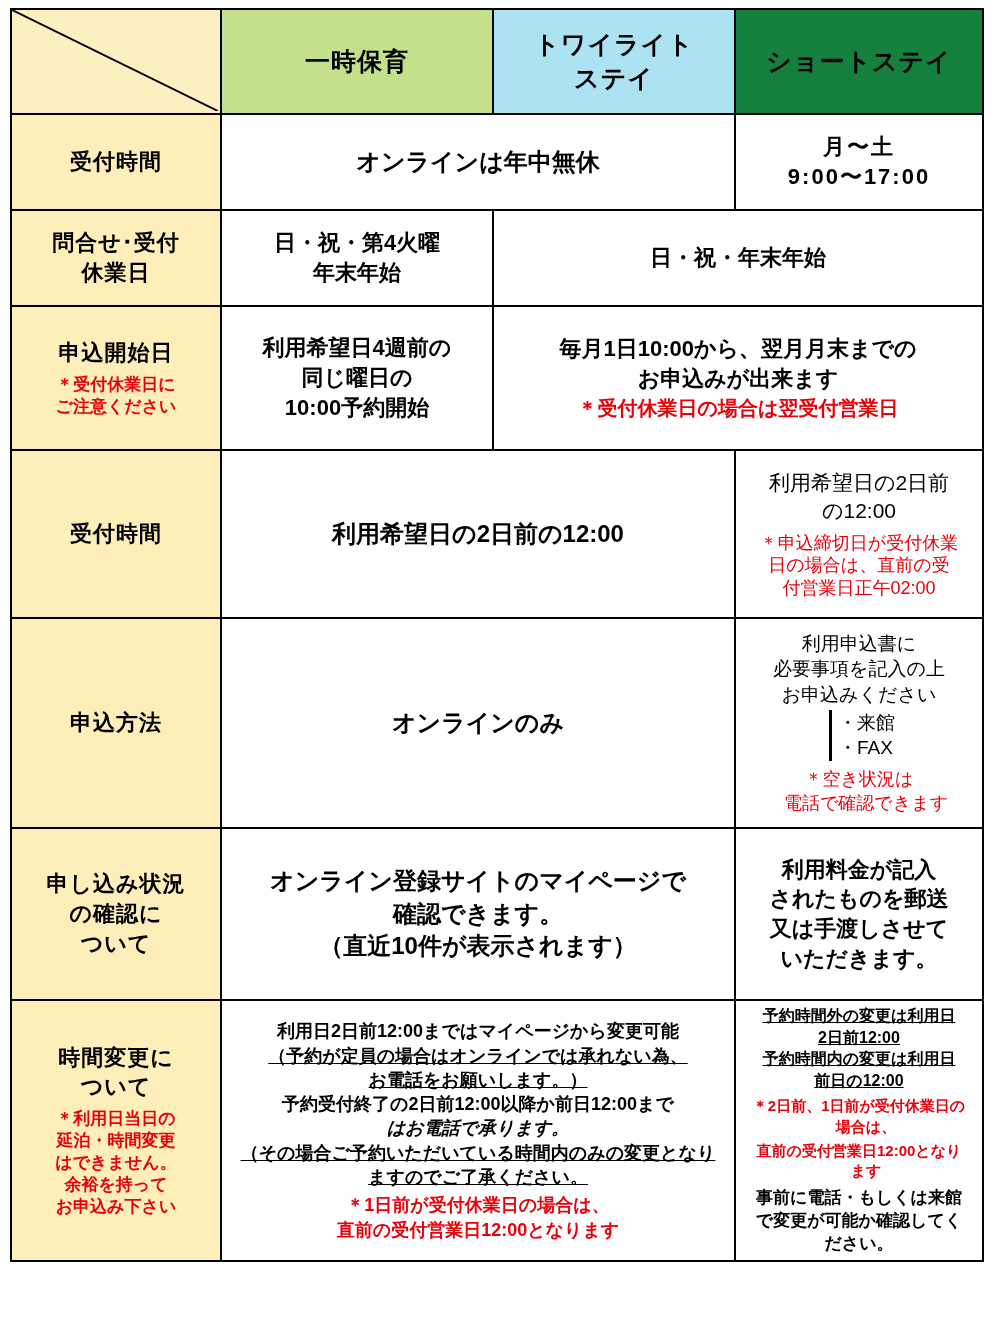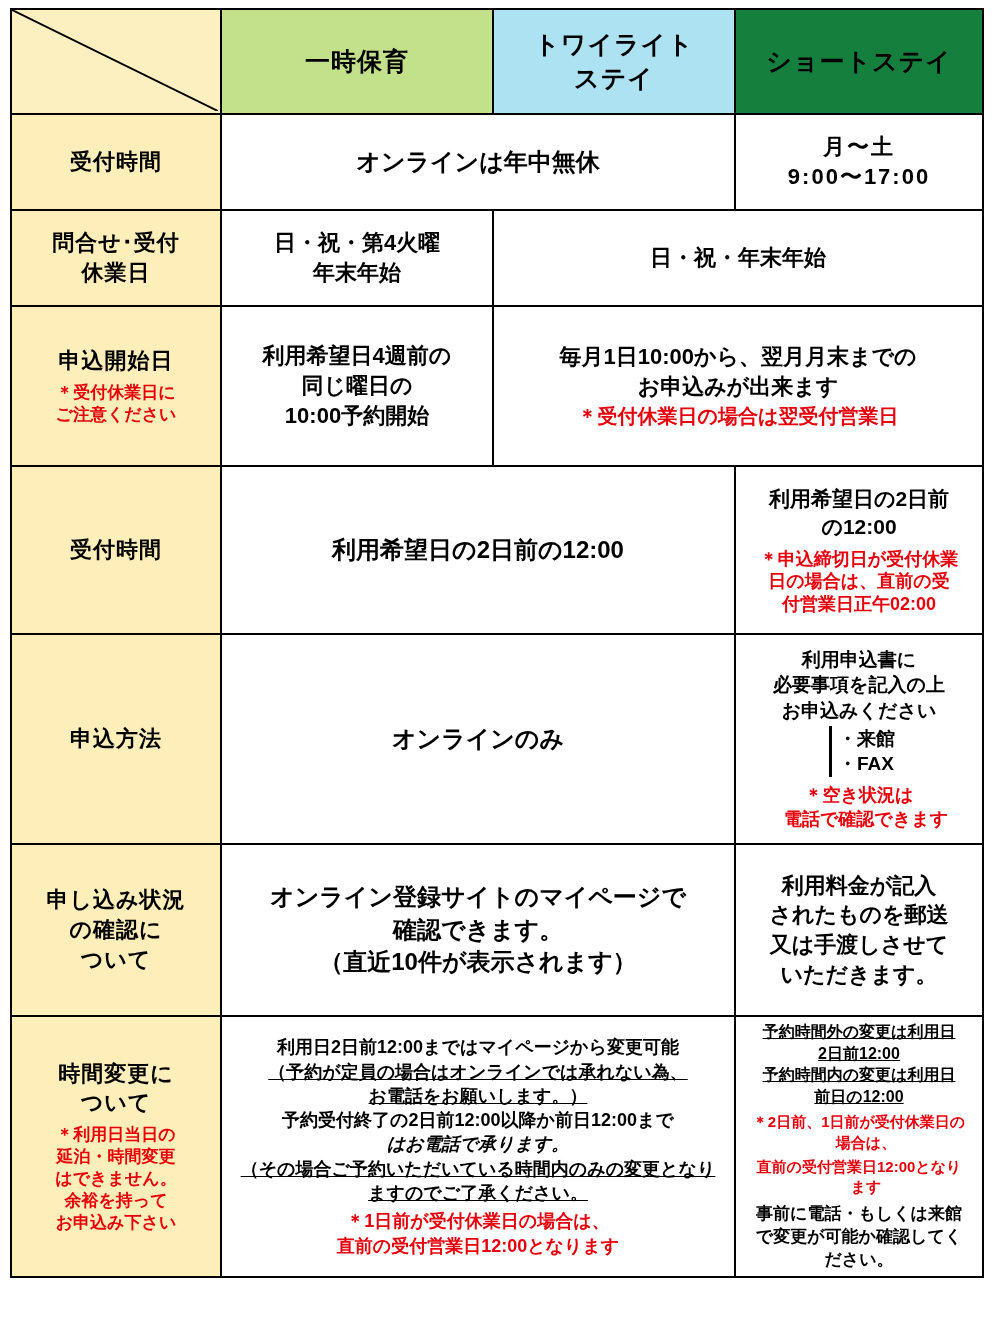--- a/index.html
+++ b/index.html
@@ -78,21 +78,21 @@
   .cell-big {
     font-size: 24px;
     font-weight: 600;
   }
   .cell-mid {
     font-size: 22px;
     font-weight: 600;
   }
   .cell-sm {
     font-size: 19px;
-    font-weight: 700;
+    font-weight: 400;
   }
   .cell-xs {
     font-size: 17px;
     font-weight: 600;
   }
   .red {
     color: #e8000b;
   }
   .mono-ish {
     letter-spacing: 2px;
@@ -174,21 +174,21 @@
         <td class="cell-mid">
           <span class="blk">日・祝・第4火曜</span>
           <span class="blk">年末年始</span>
         </td>
         <td class="cell-mid" colspan="2">
           <span>日・祝・年末年始</span>
         </td>
       </tr>
 
       <tr>
-        <td class="rowhdr" style="height:160px;">
+        <td class="rowhdr" style="height:144px;">
           <span class="rowhdr-text blk">申込開始日</span>
           <span class="note-red">
             <span class="blk">＊受付休業日に</span>
             <span class="blk">ご注意ください</span>
           </span>
         </td>
         <td class="cell-mid">
           <span class="blk">利用希望日4週前の</span>
           <span class="blk">同じ曜日の</span>
           <span class="blk">10:00予約開始</span>

